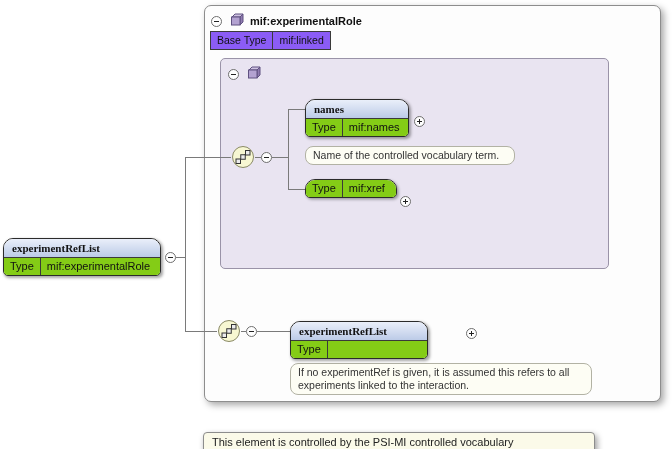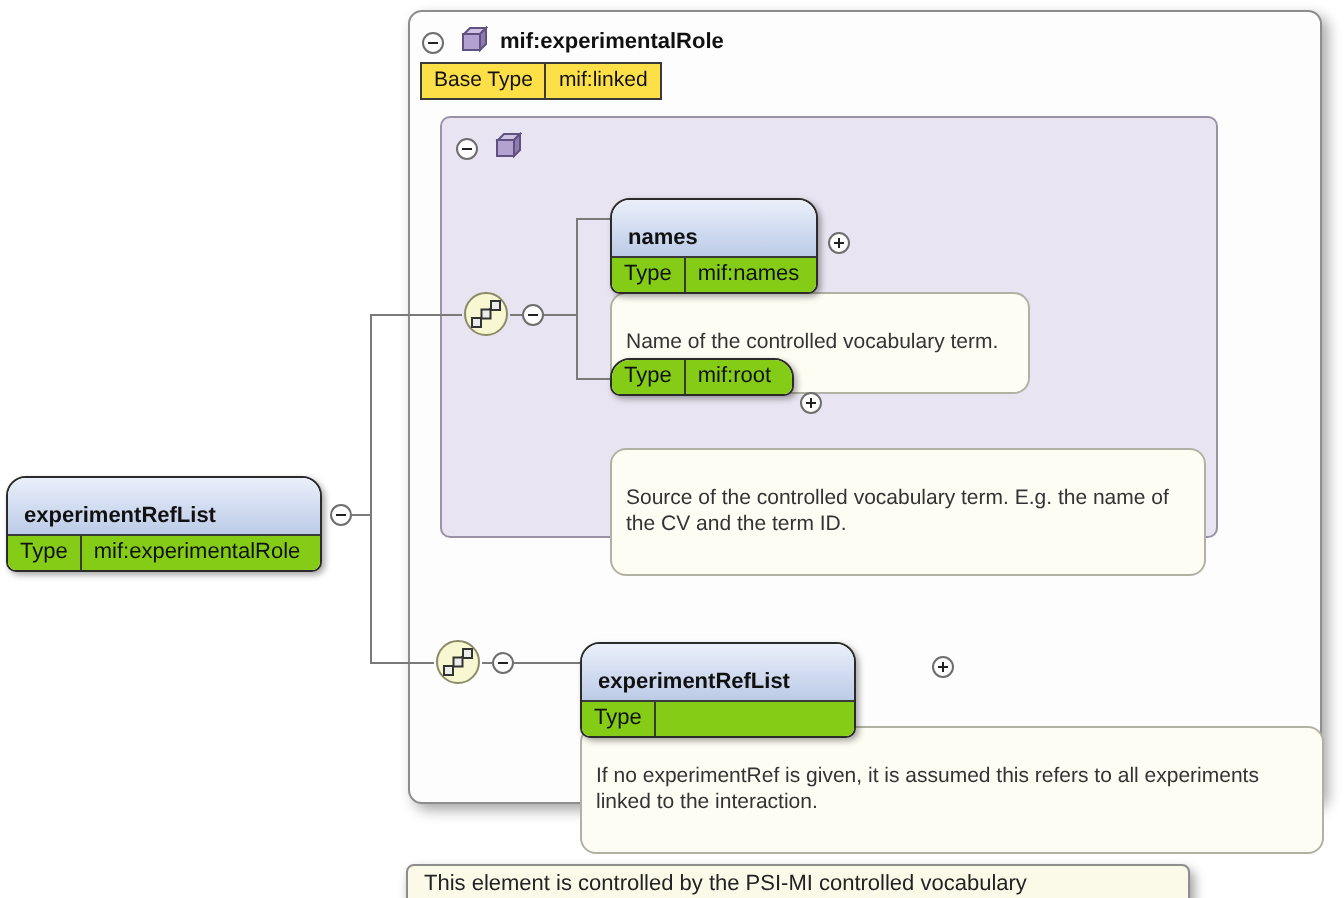--- a/index.html
+++ b/index.html
@@ -15,31 +15,31 @@
   .panel.lav{left:220px;top:58px;width:389px;height:211px;border-radius:5px;z-index:2;
     background:#e9e4f1;border-color:#9a93a8;}
   
   .hline,.vline{position:absolute;background:#7a7a7a;z-index:3;}
   .hline{height:1px;}
   .vline{width:1px;}
   
   .ebox{position:absolute;box-sizing:border-box;border:1px solid #2b2b2b;
     border-radius:10px 10px 5px 5px;background:#ffffff;z-index:5;
     box-shadow:1.5px 1.5px 3px rgba(0,0,0,.35);overflow:hidden;}
-  .ebox-head{padding:12px 8px 2px;font-weight:bold;font-size:11px;line-height:14px;
-    background:linear-gradient(#eaeffa,#bccbe7);border-bottom:1px solid #3a3a3a;}
+  .ebox-head{padding:2px 8px 2px;font-weight:bold;font-size:11px;line-height:14px;
+    background:linear-gradient(#eaeffa,#bccbe7);border-bottom:1px solid #3a3a3a;font-family:Liberation Serif, serif;}
   .ebox-row{display:flex;background:#84cc16;font-size:11px;line-height:13px;}
   .cell{padding:2px 6px;white-space:nowrap;}
   .cell.lbl{border-right:1px solid #3a3a3a;}
   
-  .ptable{position:absolute;display:inline-flex;border:1px solid #3a3a3a;background:#fde047;
+  .ptable{position:absolute;display:inline-flex;border:1px solid #3a3a3a;background:#8b5cf6;
     font-size:10.5px;line-height:13px;z-index:4;}
   
   .ann{position:absolute;box-sizing:border-box;border:1px solid #b2b2a4;border-radius:8px;
-    background:#fdfdf4;color:#333;font-size:10.5px;line-height:13px;padding:18px 7px;z-index:4;}
+    background:#fdfdf4;color:#333;font-size:10.5px;line-height:13px;padding:2px 7px;z-index:4;}
   .note{position:absolute;box-sizing:border-box;border:1px solid #8d8d8d;border-radius:4px;
     background:#fbfae9;color:#222;font-size:11px;line-height:13px;padding:3px 8px;z-index:6;
     box-shadow:2px 3px 6px rgba(0,0,0,.4);}
   
   .pm{position:absolute;width:11px;height:11px;box-sizing:border-box;border:1px solid #6e6e6e;
     border-radius:50%;background:#fefefe;z-index:6;}
   .pm::before{content:"";position:absolute;left:2px;right:2px;top:4px;height:1px;background:#222;}
   .pm.plus::after{content:"";position:absolute;top:2px;bottom:2px;left:4px;width:1px;background:#222;}
   
   .ptitle{position:absolute;font-weight:bold;font-size:11px;z-index:4;white-space:nowrap;}
@@ -105,25 +105,24 @@
       <span class="cell lbl">Type</span>
       <span class="cell">mif:names</span>
     </div>
   </div>
   <span class="pm plus" style="left:414px;top:116px"></span>
   <div class="ann" style="left:305px;top:146px;width:210px">Name of the controlled vocabulary term.</div>
 
   <div class="ebox" style="left:305px;top:179px;width:92px">
     <div class="ebox-row">
       <span class="cell lbl">Type</span>
-      <span class="cell">mif:root</span>
+      <span class="cell">mif:xref</span>
     </div>
   </div>
   <span class="pm plus" style="left:400px;top:196px"></span>
-  <div class="ann" style="left:305px;top:224px;width:298px">Source of the controlled vocabulary term. E.g. the name of the CV and the term ID.</div>
 
 
   <div class="ebox" style="left:3px;top:238px;width:158px">
     <div class="ebox-head">experimentRefList</div>
     <div class="ebox-row">
       <span class="cell lbl">Type</span>
       <span class="cell">mif:experimentalRole</span>
     </div>
   </div>
   <span class="pm" style="left:165px;top:252px"></span>
@@ -139,17 +138,17 @@
   </span>
   <span class="pm" style="left:246px;top:326px"></span>
 
   <div class="ebox" style="left:290px;top:321px;width:138px">
     <div class="ebox-head">experimentRefList</div>
     <div class="ebox-row">
       <span class="cell lbl">Type</span>
     </div>
   </div>
   <span class="pm plus" style="left:466px;top:328px"></span>
-  <div class="ann" style="left:290px;top:363px;width:372px">If no experimentRef is given, it is assumed this refers to all experiments linked to the interaction.</div>
+  <div class="ann" style="left:290px;top:363px;width:302px">If no experimentRef is given, it is assumed this refers to all experiments linked to the interaction.</div>
 
   <div class="note" style="left:203px;top:432px;width:392px">This element is controlled by the PSI-MI controlled vocabulary “experimentalRole”, root term id MI:0495.</div>
 
 </div>
 
 </body></html>

